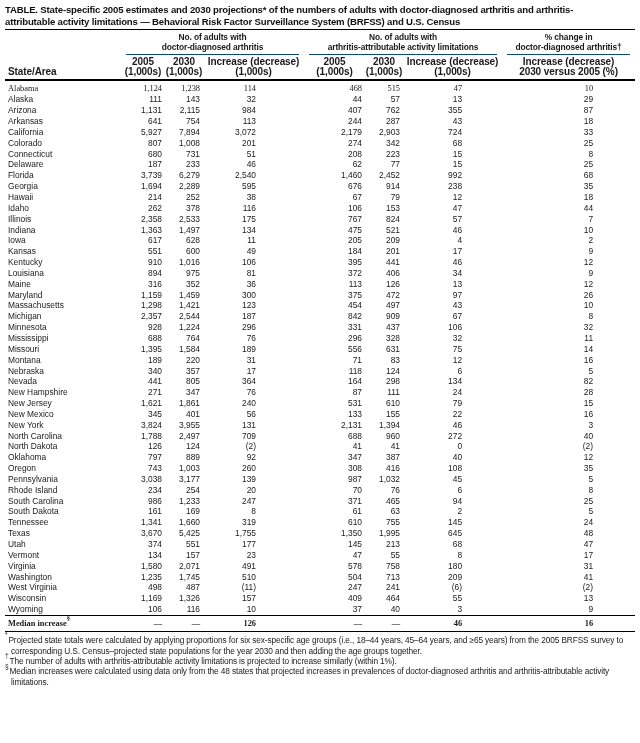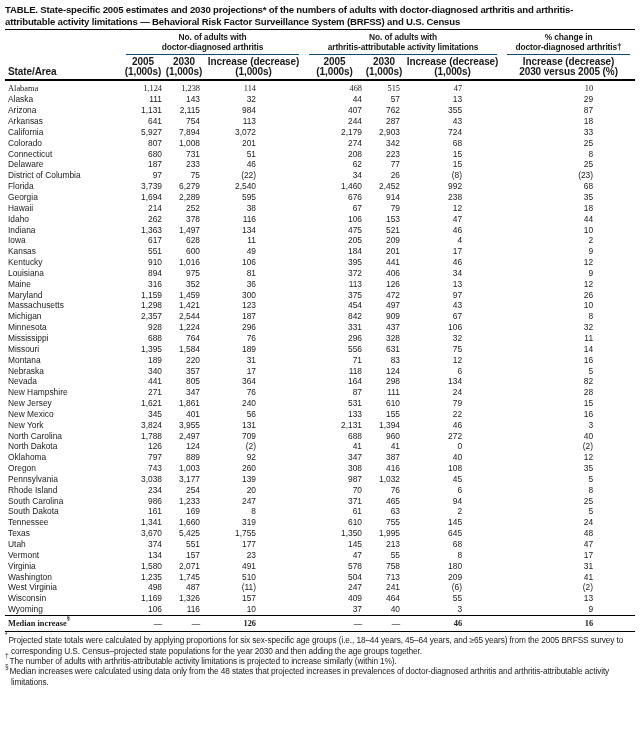--- a/index.html
+++ b/index.html
@@ -223,30 +223,20 @@
         <td>Delaware</td>
         <td>187</td>
         <td>233</td>
         <td>46</td>
         <td>62</td>
         <td>77</td>
         <td>15</td>
         <td>25</td>
       </tr>
         <tr>
-        <td>District of Columbia</td>
-        <td>97</td>
-        <td>75</td>
-        <td>(22)</td>
-        <td>34</td>
-        <td>26</td>
-        <td>(8)</td>
-        <td>(23)</td>
-      </tr>
-        <tr>
         <td>Florida</td>
         <td>3,739</td>
         <td>6,279</td>
         <td>2,540</td>
         <td>1,460</td>
         <td>2,452</td>
         <td>992</td>
         <td>68</td>
       </tr>
         <tr>
@@ -271,20 +261,30 @@
       </tr>
         <tr>
         <td>Idaho</td>
         <td>262</td>
         <td>378</td>
         <td>116</td>
         <td>106</td>
         <td>153</td>
         <td>47</td>
         <td>44</td>
+      </tr>
+        <tr>
+        <td>Illinois</td>
+        <td>2,358</td>
+        <td>2,533</td>
+        <td>175</td>
+        <td>767</td>
+        <td>824</td>
+        <td>57</td>
+        <td>7</td>
       </tr>
         <tr>
         <td>Indiana</td>
         <td>1,363</td>
         <td>1,497</td>
         <td>134</td>
         <td>475</td>
         <td>521</td>
         <td>46</td>
         <td>10</td>

